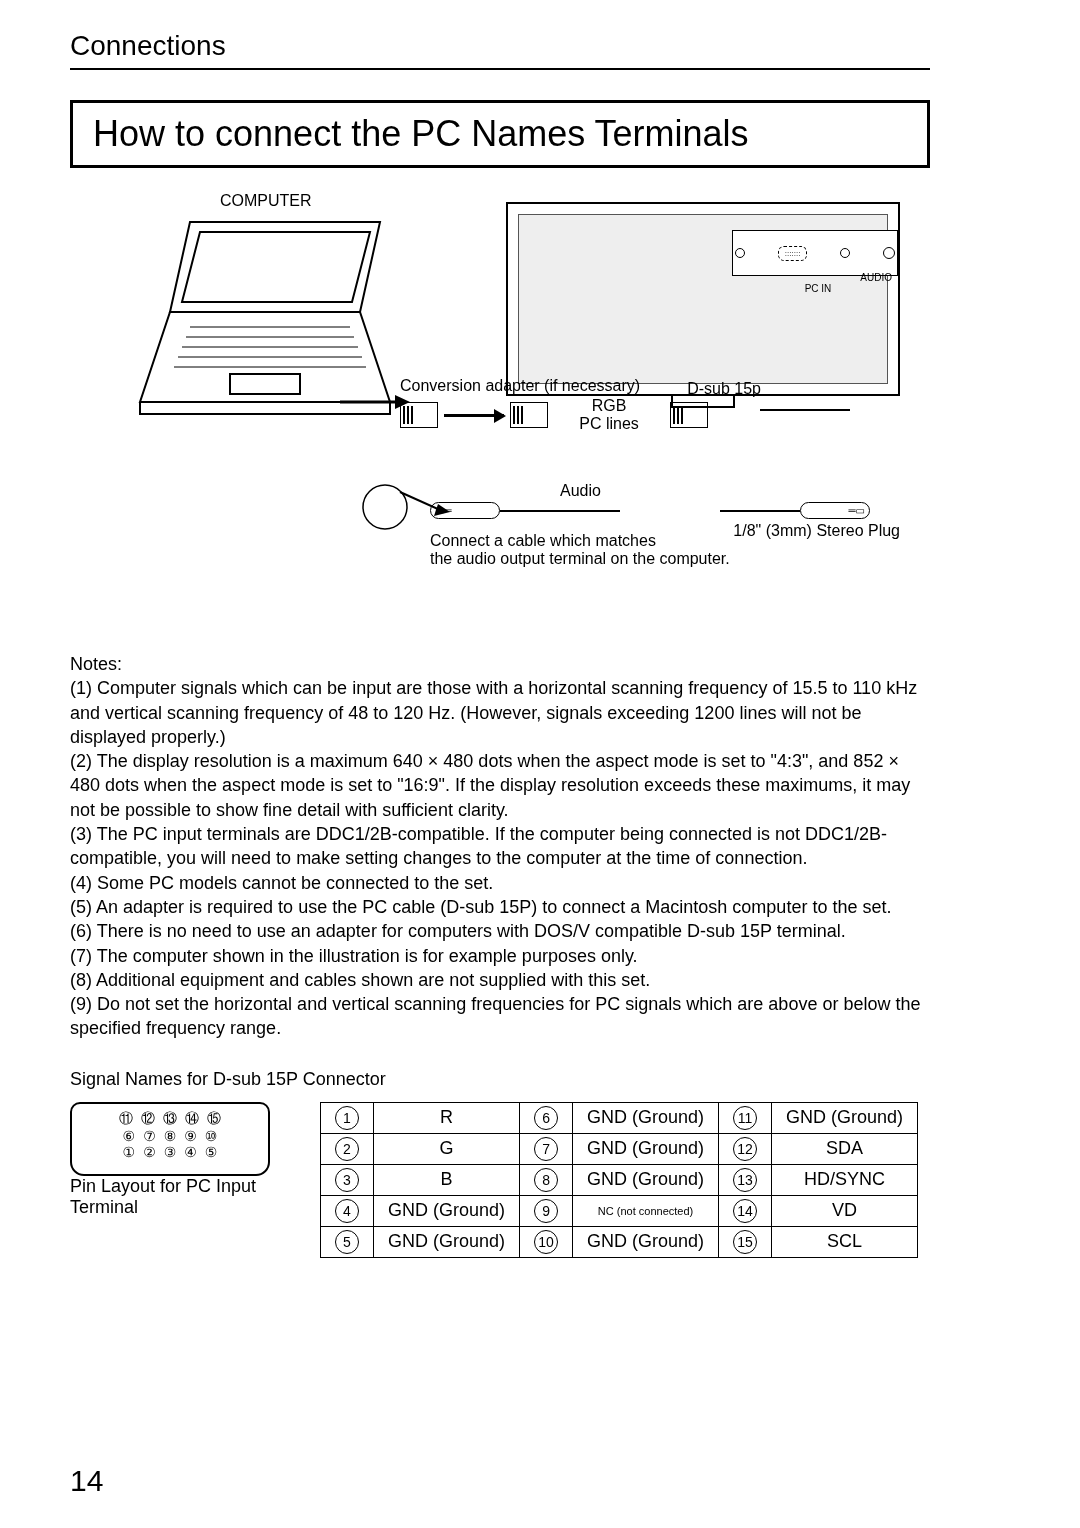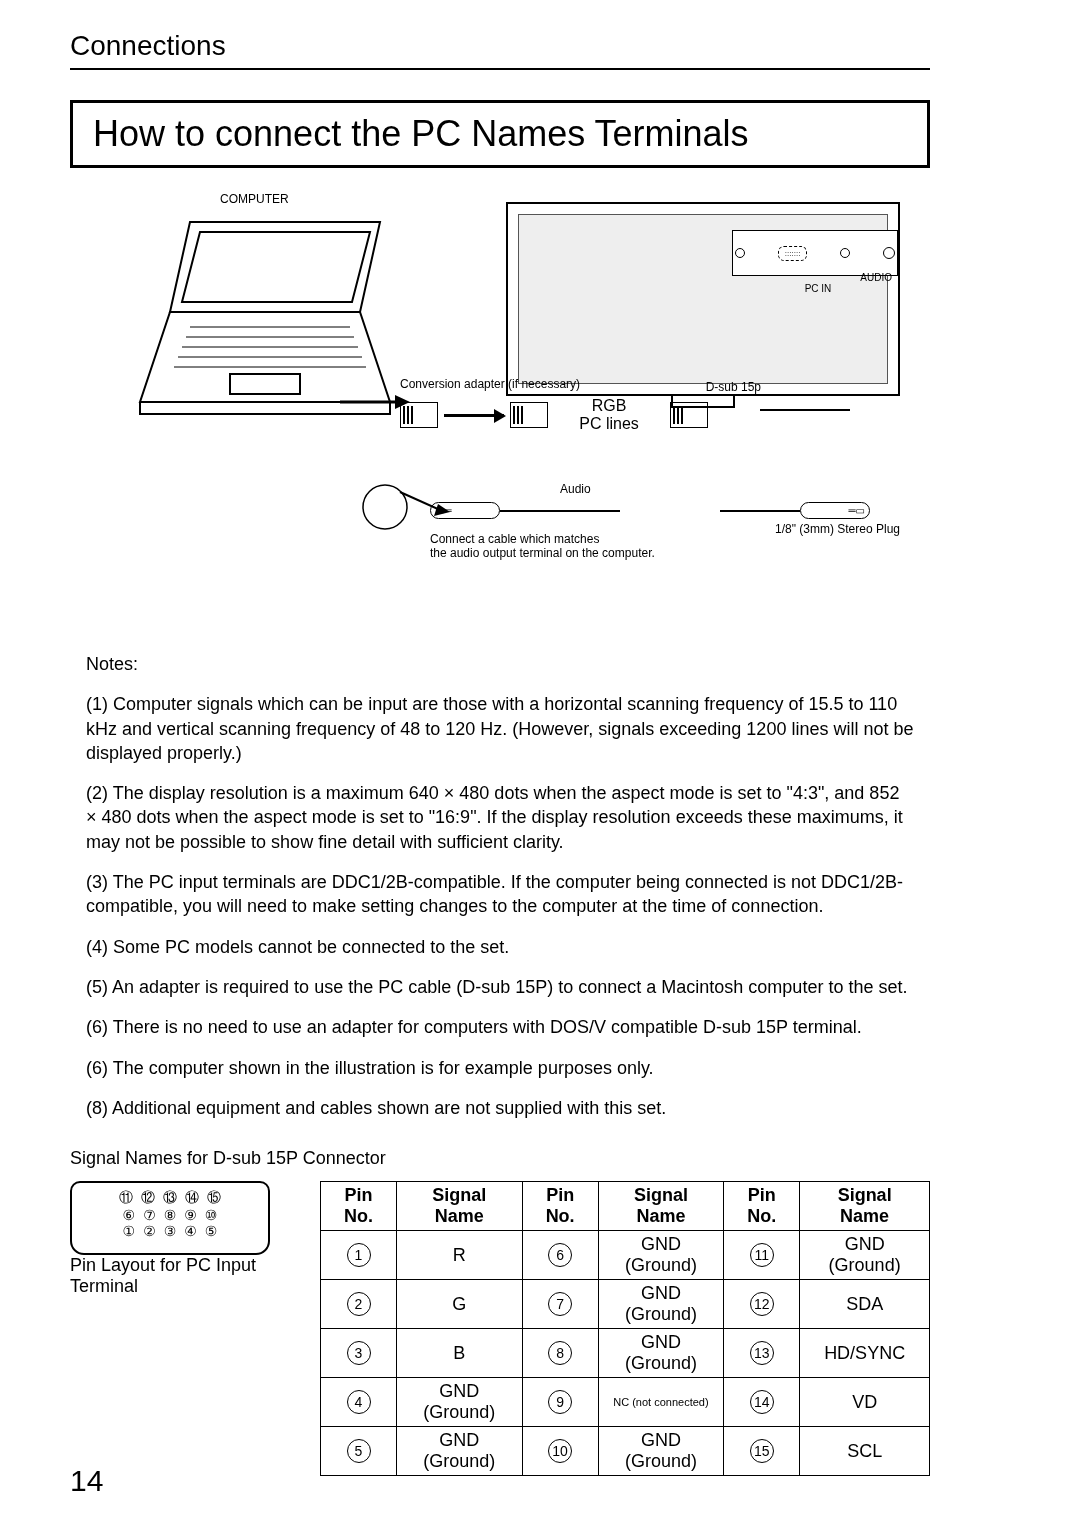--- a/index.html
+++ b/index.html
@@ -1,39 +1,39 @@
 <!DOCTYPE html>
 <html><head>
 <meta charset="utf-8">
 <style>
   html,body{margin:0;padding:0;background:#fff;color:#000;font-family:Arial,Helvetica,sans-serif}
   .page{width:1000px;min-height:1528px;padding:30px 70px 40px 70px;box-sizing:border-box;position:relative}
   .sect{font-size:28px;border-bottom:2px solid #000;padding-bottom:6px;margin-bottom:30px}
   .title-box{border:3px solid #000;padding:10px 20px;font-size:36px;margin-bottom:24px}
   .diag{position:relative;height:440px;margin:0 0 20px 0}
-  .lbl{font-size:12px;position:absolute;white-space:nowrap}
+  .lbl{font-size:16px;position:absolute;white-space:nowrap}
   .lbl.sm{font-size:16px}
   .laptop-svg{position:absolute;left:50px;top:10px}
   .monitor{position:absolute;right:30px;top:10px;width:390px;height:190px;border:2px solid #000}
   .monitor .stand{position:absolute;bottom:-14px;left:50%;transform:translateX(-50%);width:60px;height:10px;border:2px solid #000;border-top:none}
   .monitor .inner{position:absolute;inset:10px;border:1px solid #555;background:#eee}
   .port-panel{position:absolute;right:0;top:26px;width:160px;height:40px;border:1px solid #000;background:#fff;display:flex;align-items:center;padding:2px;font-size:8px;justify-content:space-between}
   .port-panel .screw{width:8px;height:8px;border:1px solid #000;border-radius:50%}
   .port-panel .dsub{border:1px dashed #000;padding:2px 6px;border-radius:6px}
   .port-panel .aj{width:10px;height:10px;border:1px solid #000;border-radius:50%}
   .port-lbl{font-size:10px;position:absolute;right:0;top:68px;width:160px;text-align:center}
   .cable-row{position:absolute;display:flex;align-items:center;gap:6px}
   .conn{width:36px;height:24px;border:1px solid #000;display:flex}
   .conn .bars{display:flex;gap:2px;align-items:center;padding:2px}
   .conn .bars span{width:2px;height:18px;background:#000}
   .arrow{width:60px;border-top:3px solid #000;position:relative}
   .arrow::after{content:"";position:absolute;right:-2px;top:-8px;border-left:12px solid #000;border-top:7px solid transparent;border-bottom:7px solid transparent}
   .jack{width:60px;border:1px solid #000;border-radius:10px;padding:2px 4px;font-size:10px}
   .notes{font-size:18px;line-height:1.35}
-  .notes p{margin:16px}
+  .notes p{margin:0}
   .signal-title{margin-top:28px;font-size:18px}
   .layout-area{display:flex;gap:30px;align-items:flex-start;margin-top:12px}
   .trap{width:200px;height:74px;border:2px solid #000;border-radius:10px 10px 14px 14px;position:relative;padding:6px 12px;box-sizing:border-box;font-size:14px;text-align:center}
   .trap .r1,.trap .r2,.trap .r3{display:flex;justify-content:center;gap:8px}
   .trap span{display:inline-block}
   .trap-caption{font-size:18px;width:220px}
   table.pin{border-collapse:collapse;font-size:18px}
   table.pin th,table.pin td{border:1px solid #000;padding:3px 14px;text-align:center}
   .circnum{display:inline-flex;width:22px;height:22px;border:1.5px solid #000;border-radius:50%;align-items:center;justify-content:center;font-size:14px}
   .pagenum{position:absolute;bottom:30px;left:70px;font-size:30px}
@@ -156,22 +156,23 @@
   <div class="notes">
     <p>Notes:</p>
     <p>
       <span>(1) Computer signals which can be input are those with a horizontal scanning frequency of 15.5 to 110 kHz and vertical scanning frequency of 48 to 120 Hz. (However, signals exceeding 1200 lines will not be displayed properly.)</span>
     </p>
     <p>(2) The display resolution is a maximum 640 × 480 dots when the aspect mode is set to "4:3", and 852 × 480 dots when the aspect mode is set to "16:9". If the display resolution exceeds these maximums, it may not be possible to show fine detail with sufficient clarity.</p>
     <p>(3) The PC input terminals are DDC1/2B-compatible. If the computer being connected is not DDC1/2B-compatible, you will need to make setting changes to the computer at the time of connection.</p>
     <p>(4) Some PC models cannot be connected to the set.</p>
     <p>(5) An adapter is required to use the PC cable (D-sub 15P) to connect a Macintosh computer to the set.</p>
     <p>(6) There is no need to use an adapter for computers with DOS/V compatible D-sub 15P terminal.</p>
-    <p>(6) The computer shown in the illustration is for example purposes only.</p>
+    <p>(7) The computer shown in the illustration is for example purposes only.</p>
     <p>(8) Additional equipment and cables shown are not supplied with this set.</p>
+    <p>(9) Do not set the horizontal and vertical scanning frequencies for PC signals which are above or below the specified frequency range.</p>
   </div>
 
   <div class="signal-title">Signal Names for D-sub 15P Connector</div>
 
   <div class="layout-area">
     <div>
       <div class="trap">
         <div class="r1">
           <span>⑪</span>
           <span>⑫</span>
@@ -192,28 +193,20 @@
           <span>③</span>
           <span>④</span>
           <span>⑤</span>
         </div>
       </div>
       <div class="trap-caption">Pin Layout for PC Input Terminal</div>
     </div>
 
     <table class="pin">
       <tbody>
-          <tr>
-        <th>Pin No.</th>
-        <th>Signal Name</th>
-        <th>Pin No.</th>
-        <th>Signal Name</th>
-        <th>Pin No.</th>
-        <th>Signal Name</th>
-      </tr>
       <tr>
         <td><span class="circnum">1</span></td>
         <td>R</td>
         <td><span class="circnum">6</span></td>
         <td>GND (Ground)</td>
         <td><span class="circnum">11</span></td>
         <td>GND (Ground)</td>
       </tr>
       <tr>
         <td><span class="circnum">2</span></td>

